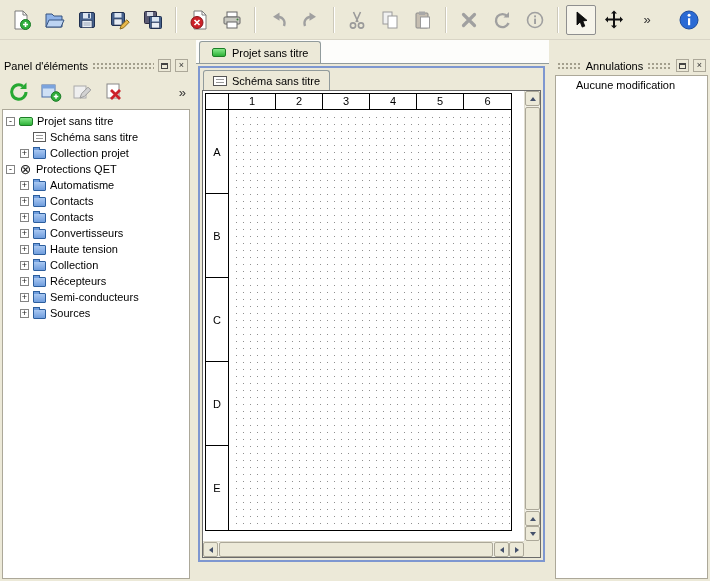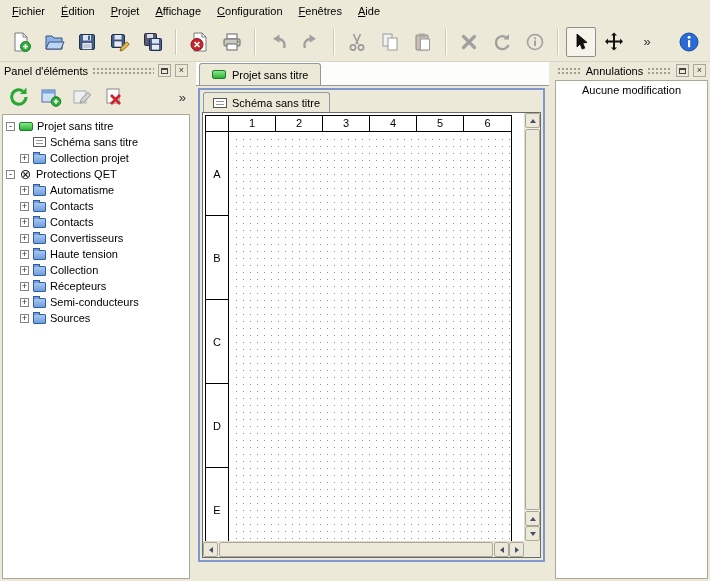--- a/index.html
+++ b/index.html
@@ -22,25 +22,25 @@
           border: 1px solid transparent; border-radius: 2px; background: transparent; }
   .tbtn.pressed { border: 1px solid #8f8f8f; background: #f6f4ea; }
   .tsep { width: 2px; height: 26px; margin: 0 4px; border-left: 1px solid #cdc9ba; border-right: 1px solid #ffffff; flex: none; }
   .tspacer { flex: 1; }
   .chev { font-size: 13px; color: #333; }
 
   
   .main { flex: 1; display: flex; min-height: 0; }
   .vsplit { width: 4px; flex: none; }
   .dock-left  { width: 192px; flex: none; display: flex; flex-direction: column; min-height: 0; }
-  .dock-right { width: 157px; flex: none; display: flex; flex-direction: column; min-height: 0; text-align: center; }
+  .dock-right { width: 157px; flex: none; display: flex; flex-direction: column; min-height: 0; }
   .center { flex: 1; display: flex; flex-direction: column; min-width: 0; }
 
   
-  .dock-header { height: 15px; margin: 1px 2px 2px; display: flex; align-items: center; gap: 4px; padding: 0 2px; }
+  .dock-header { height: 15px; margin: 18px 2px 2px; display: flex; align-items: center; gap: 4px; padding: 0 2px; }
   .dock-title { white-space: nowrap; font-size: 11px; }
   .dock-dots { flex: 1; height: 7px;
                background-image: radial-gradient(#a39f8d 1px, transparent 1.3px);
                background-size: 4px 4px; }
   .dock-btn { width: 13px; height: 13px; flex: none; border: 1px solid #aca899; background: #ece9d8;
               display: flex; align-items: center; justify-content: center; font-size: 9px; line-height: 1; color: #333; }
   .float-glyph { width: 7px; height: 6px; border: 1px solid #444; border-top-width: 2px; }
 
   
   .dock-toolbar { height: 34px; display: flex; align-items: center; gap: 2px; padding: 2px 4px; }
@@ -124,36 +124,27 @@
   .sbtn { width: 15px; height: 15px; flex: none; background: #ece9d8; border: 1px solid #aca899;
           border-radius: 2px; display: flex; align-items: center; justify-content: center; margin: 0; }
   .vthumb { flex: 1; margin: 1px 0; background: #ece9d8; border: 1px solid #aca899; border-radius: 2px; }
   .hthumb { flex: 1; margin: 0 1px; background: #ece9d8; border: 1px solid #aca899; border-radius: 2px; }
   .arr-up    { width: 0; height: 0; border-left: 3px solid transparent; border-right: 3px solid transparent; border-bottom: 4px solid #44506b; }
   .arr-down  { width: 0; height: 0; border-left: 3px solid transparent; border-right: 3px solid transparent; border-top: 4px solid #44506b; }
   .arr-left  { width: 0; height: 0; border-top: 3px solid transparent; border-bottom: 3px solid transparent; border-right: 4px solid #44506b; }
   .arr-right { width: 0; height: 0; border-top: 3px solid transparent; border-bottom: 3px solid transparent; border-left: 4px solid #44506b; }
 
   
-  .undo-list { flex: 1; margin: 0 2px 2px; background: #fff; border: 1px solid #aca899; padding: 3px 4px; }
+  .undo-list { flex: 1; margin: 0 2px 2px; background: #fff; border: 1px solid #aca899; padding: 3px 20px; }
 </style>
 </head>
 <body>
 
 <div class="app">
 
-  <div class="menubar">
-      <div class="menu-item"><u>F</u>ichier</div>
-      <div class="menu-item"><u>É</u>dition</div>
-      <div class="menu-item"><u>P</u>rojet</div>
-      <div class="menu-item"><u>A</u>ffichage</div>
-      <div class="menu-item"><u>C</u>onfiguration</div>
-      <div class="menu-item"><u>F</u>enêtres</div>
-      <div class="menu-item"><u>A</u>ide</div>
-    </div>
 
   <div class="toolbar">
     <div class="tbtn">
       <svg width="22" height="22">
           <path d="M5 2h8l4 4v14H5z" fill="#fff" stroke="#7a7a7a"></path>
           <path d="M13 2v4h4" fill="none" stroke="#7a7a7a"></path>
           <circle cx="15.5" cy="15.5" r="5" fill="#2fae3c" stroke="#1b7a26"></circle>
           <path d="M15.5 13v5M13 15.5h5" stroke="#fff" stroke-width="1.6"></path>
         </svg>
     </div>

